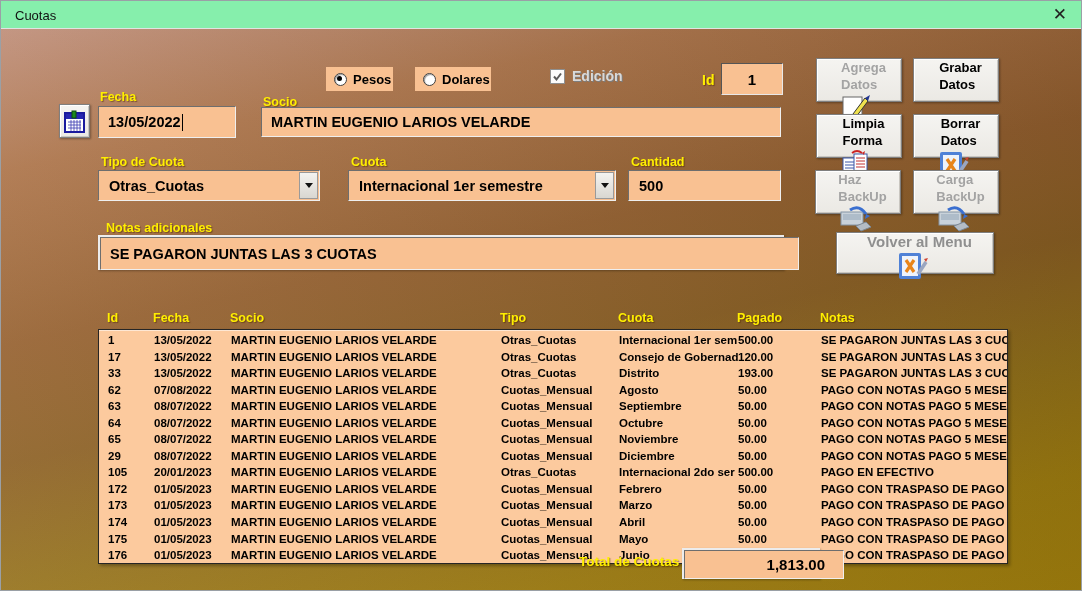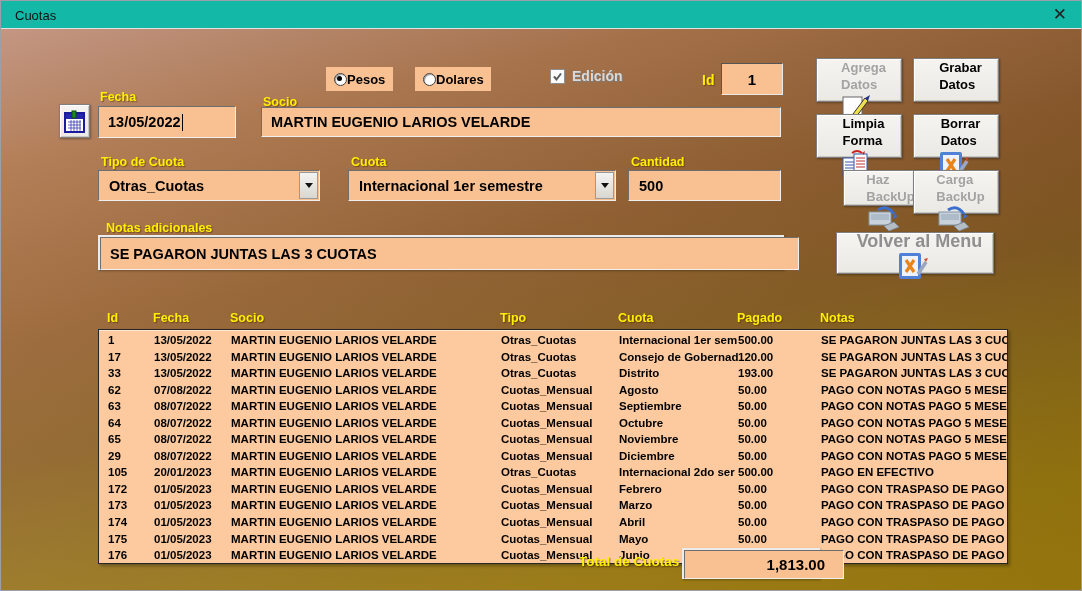--- a/index.html
+++ b/index.html
@@ -1,37 +1,37 @@
 <!DOCTYPE html>
 <html><head>
 <meta charset="utf-8">
 <style>
   html,body{margin:0;padding:0;background:#4a4a4a;font-family:"Liberation Sans",sans-serif;}
   #app{position:relative;width:1082px;height:591px;overflow:hidden;border:1px solid #9aa0a6;box-sizing:border-box;background:#fff;}
   .abs{position:absolute;box-sizing:border-box;}
 
   
-  #titlebar{left:0;top:0;width:100%;height:28px;background:#14b8a6;border-bottom:1px solid #e2e2e2;}
+  #titlebar{left:0;top:0;width:100%;height:28px;background:#86efac;border-bottom:1px solid #e2e2e2;}
   #titletext{left:14px;top:7px;font-size:13px;color:#111;}
   #closebtn{right:14px;top:4px;font-size:17px;color:#222;cursor:pointer;line-height:20px;}
 
   
   #formbody{left:0;top:28px;width:1082px;height:563px;
     background:
       linear-gradient(90deg, rgba(255,235,220,0.10) 0%, rgba(0,0,0,0.10) 100%),
       linear-gradient(168deg, #bd8d79 0%, #aa7248 18%, #935f2e 40%, #8a5f23 55%, #92701a 70%, #9f7d10 85%, #a5820d 100%);}
 
   .ylabel{color:#ffef00;font-weight:bold;font-size:12.5px;text-shadow:1px 1px 1px rgba(80,40,0,.55);white-space:nowrap;}
 
   .field{background:#f9c192;border-style:solid;border-width:1px;
     border-color:#6e6e6e #efefef #efefef #6e6e6e;
     font-weight:bold;font-size:14.5px;color:#000;display:flex;align-items:center;
     padding:0 6px;white-space:nowrap;overflow:hidden;}
 
-  .optbox{background:#f9c192;display:flex;align-items:center;padding:0 8px;
+  .optbox{background:#f9c192;display:flex;align-items:center;gap:6px;padding:0 8px;
     font-weight:bold;font-size:13px;color:#000;}
   .radio{width:11px;height:11px;border-radius:50%;background:#fff;border:1px solid #404040;
     box-shadow:inset 1px 1px 1px #9a9a9a;flex:0 0 auto;}
   .radio.sel::after{content:'';display:block;width:5px;height:5px;margin:2px;border-radius:50%;background:#000;}
 
   .cb{width:13px;height:13px;background:#fbfbfb;border:1px solid #8f8f8f;flex:0 0 auto;
     display:flex;align-items:center;justify-content:center;}
   .disabled-label{color:#d9d9d9;font-weight:bold;font-size:14px;text-shadow:1px 1px 0 #7d7d7d;}
 
   .btn{background:linear-gradient(180deg,#f5f4f1,#ebe9e4);border:1px solid #7f7f7f;
@@ -160,21 +160,21 @@
       <span class="ico">
         <svg width="32" height="32" viewBox="0 0 32 32">
           <rect x="3" y="3" width="22" height="26" rx="2" fill="#4f81d6"></rect>
           <rect x="6" y="6" width="16" height="20" fill="#eef3fb"></rect>
           <path d="M10 10 l8 12 M18 10 l-8 12" stroke="#e8851a" stroke-width="3.2"></path>
           <path d="M22 24 L30 12" stroke="#9aa6c0" stroke-width="3.6"></path>
           <path d="M30 12 l2 -4 l-4 1 Z" fill="#cf4433"></path>
         </svg>
       </span>
     </div>
-    <div class="abs btn dis" style="left:842px;top:141px;width:86px;height:36px;">
+    <div class="abs btn dis" style="left:814px;top:141px;width:86px;height:44px;">
       <div class="txt">
           <div>Haz</div>
           <div>BackUp</div>
         </div>
       <span class="ico">
         <svg width="34" height="30" viewBox="0 0 34 30">
           <rect x="3" y="7" width="22" height="13" fill="#c9d2da" stroke="#8494a4"></rect>
           <rect x="5" y="9" width="18" height="6" fill="#aebcc9"></rect>
           <path d="M12 5 q9 -6 16 4" stroke="#3a6fd0" stroke-width="3" fill="none"></path>
           <path d="M28 9 l4 2 l-5 3 Z" fill="#3a6fd0"></path>
@@ -191,21 +191,21 @@
         <svg width="34" height="30" viewBox="0 0 34 30">
           <rect x="3" y="7" width="22" height="13" fill="#c9d2da" stroke="#8494a4"></rect>
           <rect x="5" y="9" width="18" height="6" fill="#aebcc9"></rect>
           <path d="M12 5 q9 -6 16 4" stroke="#3a6fd0" stroke-width="3" fill="none"></path>
           <path d="M28 9 l4 2 l-5 3 Z" fill="#3a6fd0"></path>
           <path d="M18 21 l10 -4 l5 5 l-10 4 Z" fill="#b4bcc4" stroke="#7c8894"></path>
         </svg>
       </span>
     </div>
     <div class="abs btn" style="left:835px;top:203px;width:158px;height:42px;">
-      <div class="txt" style="font-size:18px;color:#8f8f8f;">Volver al Menu</div>
+      <div class="txt" style="font-size:15px;color:#8f8f8f;">Volver al Menu</div>
       <span class="ico">
         <svg width="32" height="32" viewBox="0 0 32 32">
           <rect x="3" y="3" width="22" height="26" rx="2" fill="#4f81d6"></rect>
           <rect x="6" y="6" width="16" height="20" fill="#eef3fb"></rect>
           <path d="M10 10 l8 12 M18 10 l-8 12" stroke="#e8851a" stroke-width="3.2"></path>
           <path d="M22 24 L30 12" stroke="#9aa6c0" stroke-width="3.6"></path>
           <path d="M30 12 l2 -4 l-4 1 Z" fill="#cf4433"></path>
         </svg>
       </span>
     </div>

